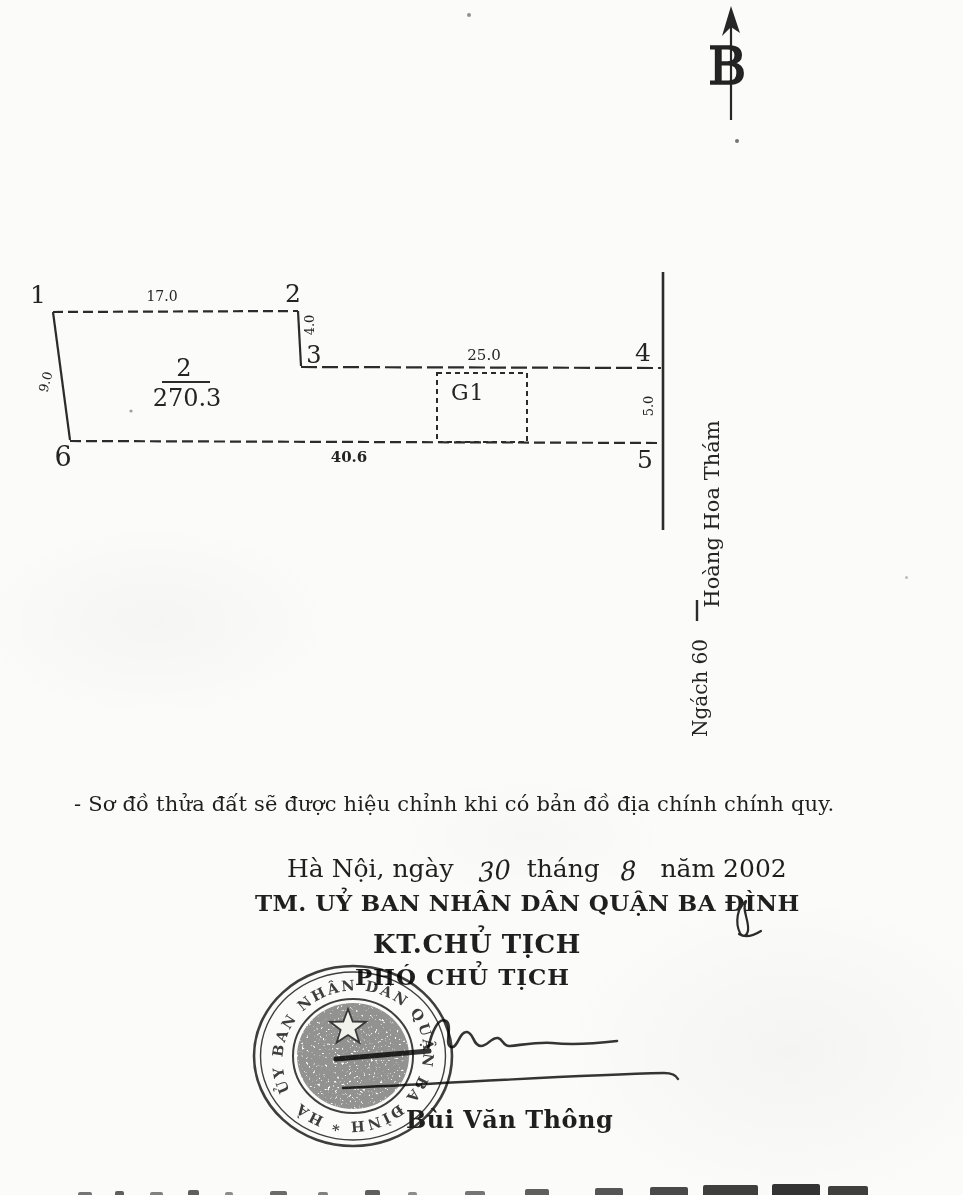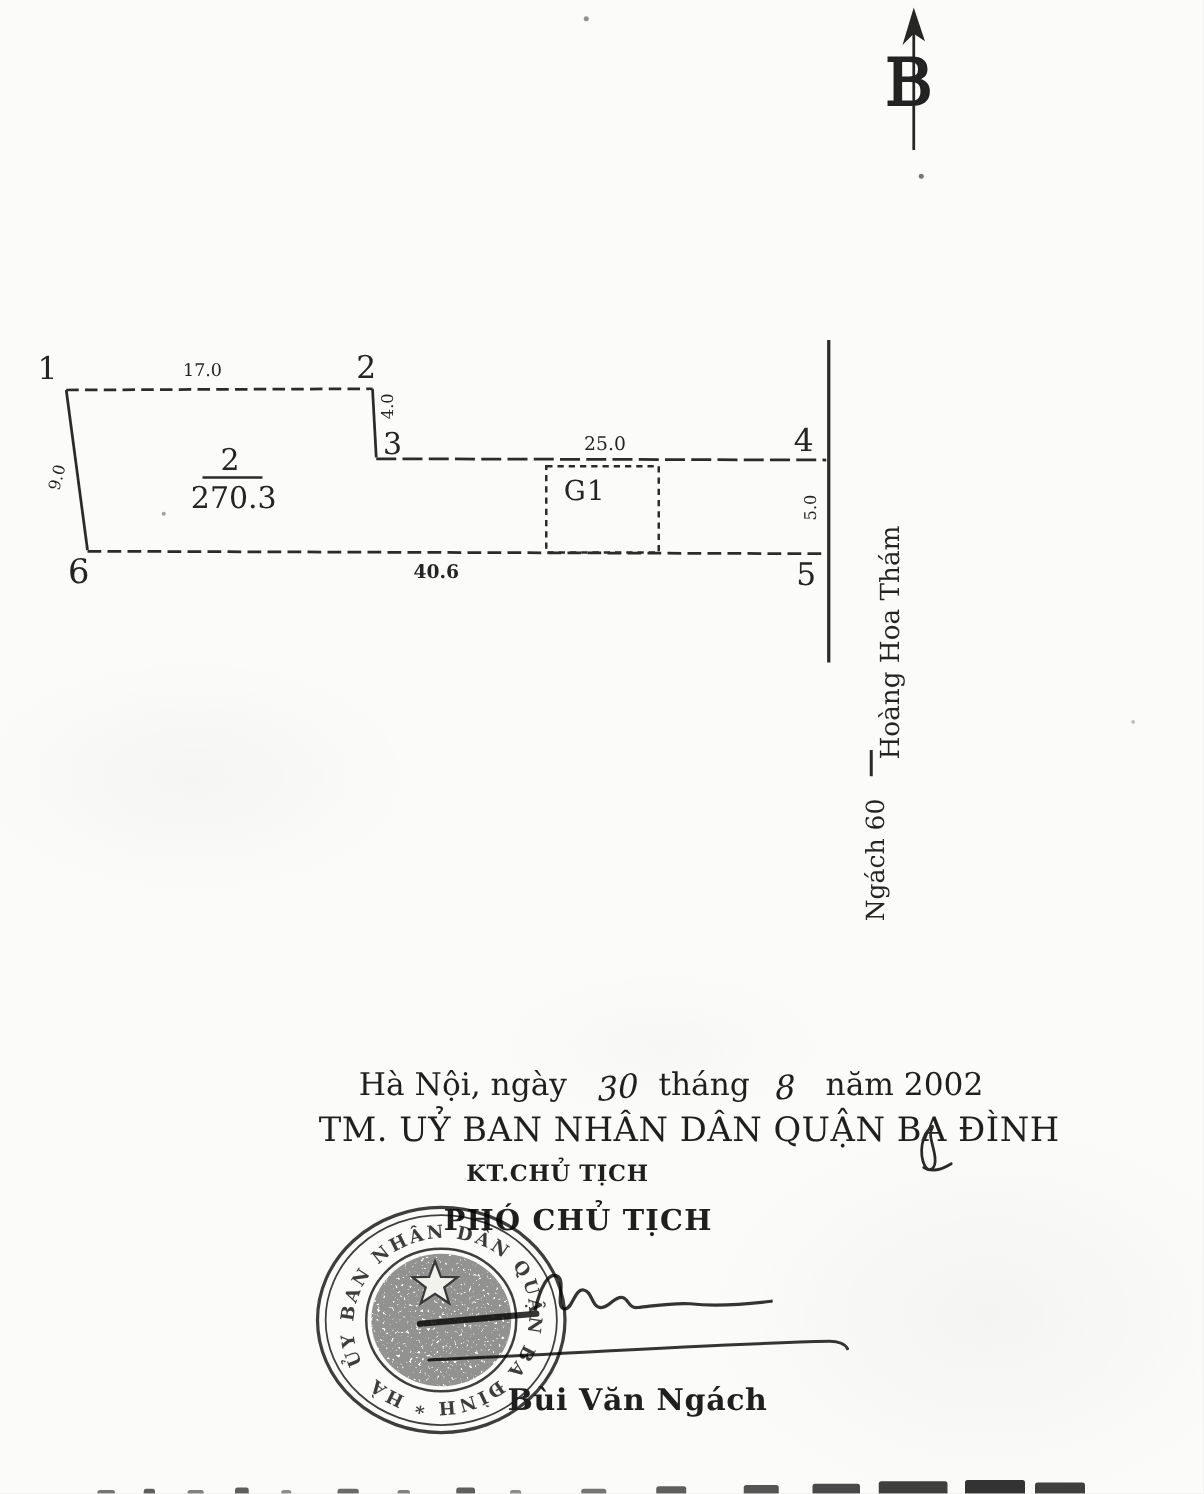--- a/index.html
+++ b/index.html
@@ -13,22 +13,22 @@
     font-family:"DejaVu Serif","Liberation Serif",serif;color:#1f1f1f;
   }
   .abs{position:absolute;}
   svg text{font-family:"DejaVu Serif","Liberation Serif",serif;fill:#242424;}
   .note{left:74px;top:792px;font-size:21px;letter-spacing:0.2px;white-space:nowrap;}
   .dateline{left:261px;top:853px;font-size:25px;white-space:nowrap;}
   .dateline .gap1{margin-right:24px;margin-left:26px;} .dateline .gap2{margin-right:16px;}
   .dateline .gap3{margin-right:20px;} .dateline .gap4{margin-right:24px;}
   .hw{font-style:italic;display:inline-block;transform:rotate(-7deg) skewX(-5deg);
       position:relative;top:3px;font-size:26px;}
-  .committee{left:255px;top:889px;font-size:27px;font-weight:normal;letter-spacing:0.4px;white-space:nowrap;}
-  .ktline{left:373px;top:929px;font-size:18px;font-weight:bold;letter-spacing:0.6px;white-space:nowrap;}
+  .committee{left:255px;top:889px;font-size:23px;font-weight:bold;letter-spacing:0.4px;white-space:nowrap;}
+  .ktline{left:373px;top:929px;font-size:26px;font-weight:bold;letter-spacing:0.6px;white-space:nowrap;}
   .pholine{left:355px;top:963px;font-size:23px;font-weight:bold;letter-spacing:1px;white-space:nowrap;}
   .signername{left:406px;top:1105px;font-size:24px;font-weight:bold;letter-spacing:0.5px;white-space:nowrap;}
   .stampsvg,.sigsvg{mix-blend-mode:multiply;}
   .cutoff{left:70px;top:1180px;width:800px;height:15px;overflow:hidden;}
   .cutoff i{position:absolute;bottom:-2px;background:#1d1d1d;border-radius:2px 2px 0 0;display:block;}
   .speck{position:absolute;background:#4a4a4a;border-radius:50%;}
 </style>
 </head>
 <body>
 
@@ -71,20 +71,21 @@
     <text x="184" y="376" font-size="24" text-anchor="middle">2</text>
     <text x="187" y="406" font-size="24" text-anchor="middle">270.3</text>
     <text x="451" y="400" font-size="22" letter-spacing="1">G1</text>
 
     <text x="712" y="514" font-size="21" text-anchor="middle" dy="7" transform="rotate(-90 712 514)">Hoàng Hoa Thám</text>
     <text x="700" y="688" font-size="20" text-anchor="middle" dy="7" transform="rotate(-90 700 688)">Ngách 60</text>
 
     <circle cx="131" cy="411" r="1.6" fill="#555" opacity="0.55"></circle>
   </svg>
 
+  <div class="abs note">- Sơ đồ thửa đất sẽ được hiệu chỉnh khi có bản đồ địa chính chính quy.</div>
 
   <div class="abs dateline">
     <span class="gap1">Hà Nội, ngày</span><span class="hw gap2">30</span><span class="gap3">tháng</span><span class="hw gap4">8</span><span>năm 2002</span>
   </div>
 
   <div class="abs committee">TM. UỶ BAN NHÂN DÂN QUẬN BA ĐÌNH</div>
 
   <svg class="abs" style="left:732px;top:896px;" width="34" height="48" viewBox="0 0 34 48">
     <path d="M14,5 C5,11 3,27 8,37 C11,42 17,40 16,30 C15,20 10,12 14,6 M7,38 C13,42 21,40 29,35" fill="none" stroke="#2a2a2a" stroke-width="2.2" stroke-linecap="round"></path>
   </svg>
@@ -114,21 +115,21 @@
   </svg>
 
   <svg class="abs sigsvg" style="left:240px;top:1002px;" width="475" height="100" viewBox="0 0 475 100">
     <g stroke="#242424" fill="none" stroke-linecap="round" opacity="0.92">
       <path d="M96,57 L189,49" stroke-width="5"></path>
       <path d="M188,47 C192,28 199,15 206,19 C213,23 204,43 211,45 C218,47 219,29 227,30 C234,31 233,44 241,44 C248,44 251,35 258,36 C263,37 263,45 270,44 C288,42 300,40 312,41 C330,43 352,42 377,39" stroke-width="2.6"></path>
       <path d="M103,86 C200,82 330,73 424,71 C430,71 436,73 438,77" stroke-width="2.4"></path>
     </g>
   </svg>
 
-  <div class="abs signername">Bùi Văn Ngách</div>
+  <div class="abs signername">Bùi Văn Thông</div>
 
   <div class="abs cutoff">
     <i style="left:8px;width:14px;height:5px;opacity:.6"></i>
     <i style="left:45px;width:9px;height:6px;opacity:.7"></i>
     <i style="left:80px;width:13px;height:5px;opacity:.55"></i>
     <i style="left:118px;width:11px;height:7px;opacity:.7"></i>
     <i style="left:155px;width:8px;height:5px;opacity:.5"></i>
     <i style="left:200px;width:17px;height:6px;opacity:.65"></i>
     <i style="left:248px;width:10px;height:5px;opacity:.55"></i>
     <i style="left:295px;width:15px;height:7px;opacity:.7"></i>

